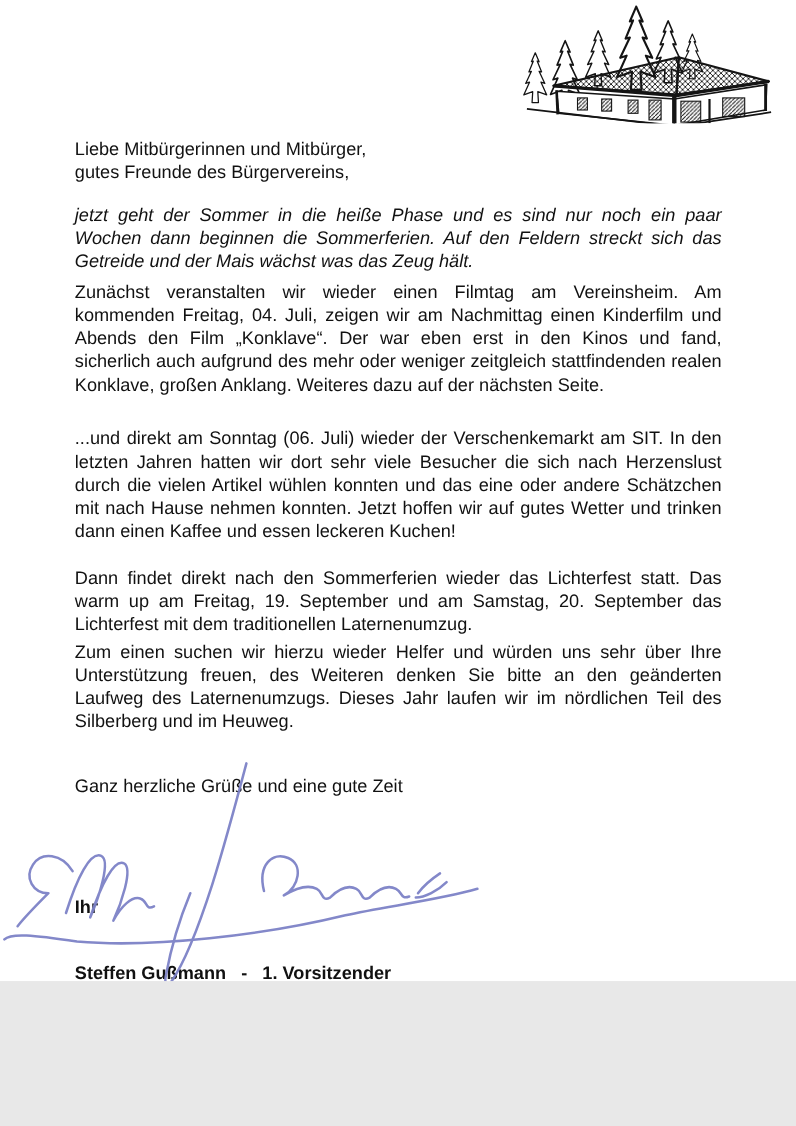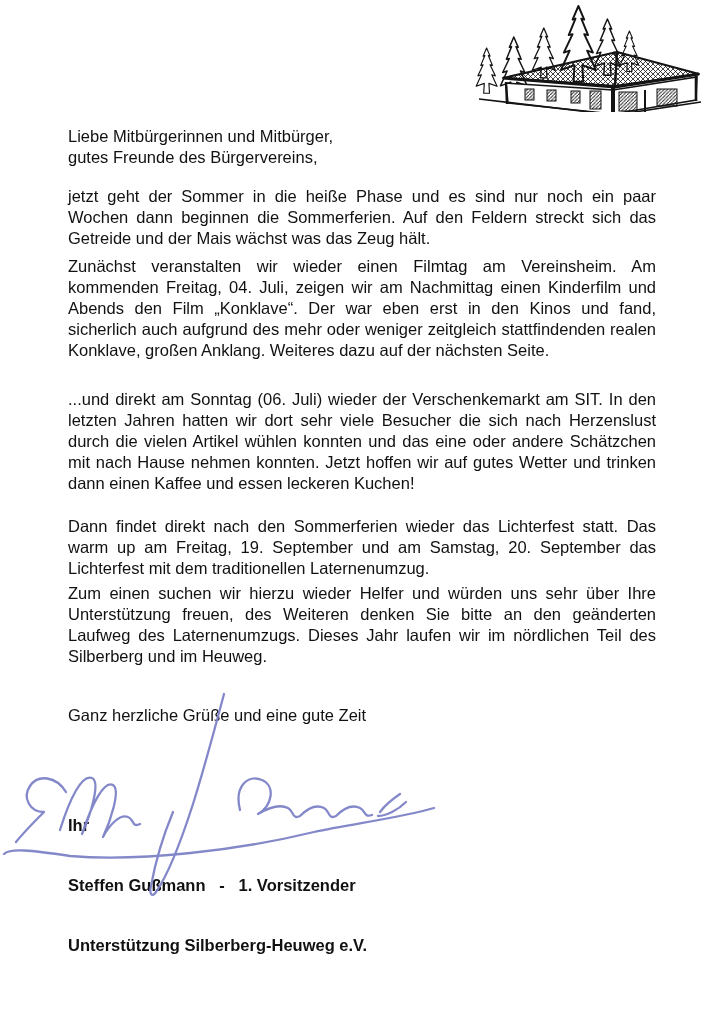--- a/index.html
+++ b/index.html
@@ -1,18 +1,18 @@
 <!DOCTYPE html>
 <html lang="de"><head>
 <meta charset="utf-8">
 <style>
   html,body{margin:0;padding:0;background:#e8e8e8;}
   .page{
     position:relative;
-    width:724px;height:1024px;
+    width:724px;height:892px;
     background:#ffffff;
     margin:0 auto;
     overflow:hidden;
     font-family:"Liberation Sans", sans-serif;
     color:#111;
   }
   .logo{
     position:absolute;
     top:4px;right:21px;
     width:230px;height:108px;
@@ -22,21 +22,21 @@
     left:68px;top:126px;
     width:588px;
     font-size:16.5px;
     line-height:21px;
   }
   .salutation p{margin:0;}
   .para{
     margin:0;
     text-align:justify;
   }
-  .mt-first{margin-top:18px;}
+  .mt-first{margin-top:18px;font-style:italic;}
   .mt-small{margin-top:5px;}
   .mt-med{margin-top:7px;}
   .mt-gap{margin-top:28px;}
   .mt-gap2{margin-top:22px;}
   .mt-none{margin-top:4px;}
   .closing{margin-top:38px;}
   .signoff{
     margin-top:49px;
     font-weight:bold;
     line-height:20px;

